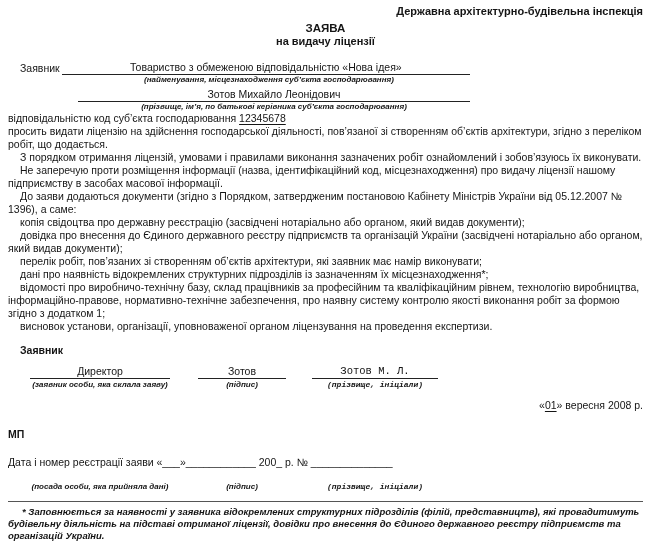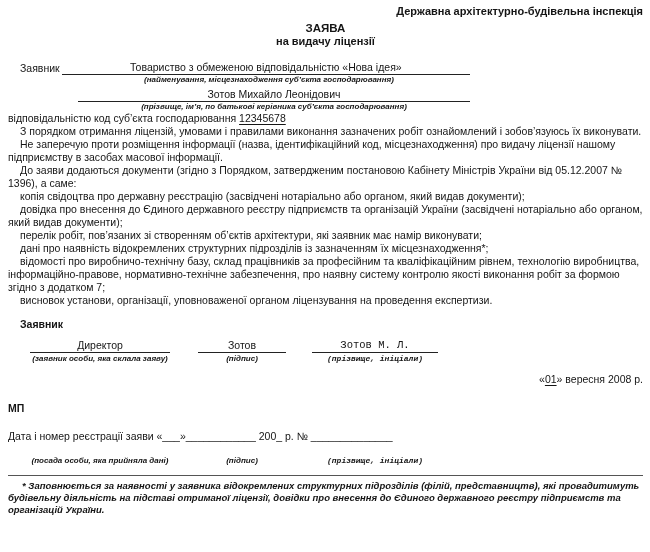--- a/index.html
+++ b/index.html
@@ -63,29 +63,30 @@
   </div>
   <div class="cap cap1">(найменування, місцезнаходження суб’єкта господарювання)</div>
 
   <div class="fill-row row2">
     <span class="blank"><span>Зотов Михайло Леонідович</span></span>
   </div>
   <div class="cap cap2">(прізвище, ім’я, по батькові керівника суб’єкта господарювання)</div>
 
   <p class="para"><span>відповідальністю код суб’єкта господарювання</span> <span class="underlined">12345678</span></p>
 
+  <p class="para">просить видати ліцензію на здійснення господарської діяльності, пов’язаної зі створенням об’єктів архітектури, згідно з переліком робіт, що додається.</p>
   <p class="para ind">З порядком отримання ліцензій, умовами і правилами виконання зазначених робіт ознайомлений і зобов’язуюсь їх виконувати.</p>
   <p class="para ind">Не заперечую проти розміщення інформації (назва, ідентифікаційний код, місцезнаходження) про видачу ліцензії нашому підприємству в засобах масової інформації.</p>
   <p class="para ind">До заяви додаються документи (згідно з Порядком, затвердженим постановою Кабінету Міністрів України від 05.12.2007 № 1396), а саме:</p>
 
   <p class="para ind">копія свідоцтва про державну реєстрацію (засвідчені нотаріально або органом, який видав документи);</p>
   <p class="para ind">довідка про внесення до Єдиного державного реєстру підприємств та організацій України (засвідчені нотаріально або органом, який видав документи);</p>
   <p class="para ind">перелік робіт, пов’язаних зі створенням об’єктів архітектури, які заявник має намір виконувати;</p>
   <p class="para ind">дані про наявність відокремлених структурних підрозділів із зазначенням їх місцезнаходження*;</p>
-  <p class="para ind">відомості про виробничо-технічну базу, склад працівників за професійним та кваліфікаційним рівнем, технологію виробництва, інформаційно-правове, нормативно-технічне забезпечення, про наявну систему контролю якості виконання робіт за формою згідно з додатком 7;</p>
+  <p class="para ind">відомості про виробничо-технічну базу, склад працівників за професійним та кваліфікаційним рівнем, технологію виробництва, інформаційно-правове, нормативно-технічне забезпечення, про наявну систему контролю якості виконання робіт за формою згідно з додатком 1;</p>
   <p class="para ind">висновок установи, організації, уповноваженої органом ліцензування на проведення експертизи.</p>
 
   <div class="sig-label">Заявник</div>
 
   <div class="sig-row">
     <span class="blankc w1"><span>Директор</span></span>
     <span class="blankc w2"><span>Зотов</span></span>
     <span class="blankc w3"><span>Зотов М. Л.</span></span>
   </div>
   <div class="caps-row">

